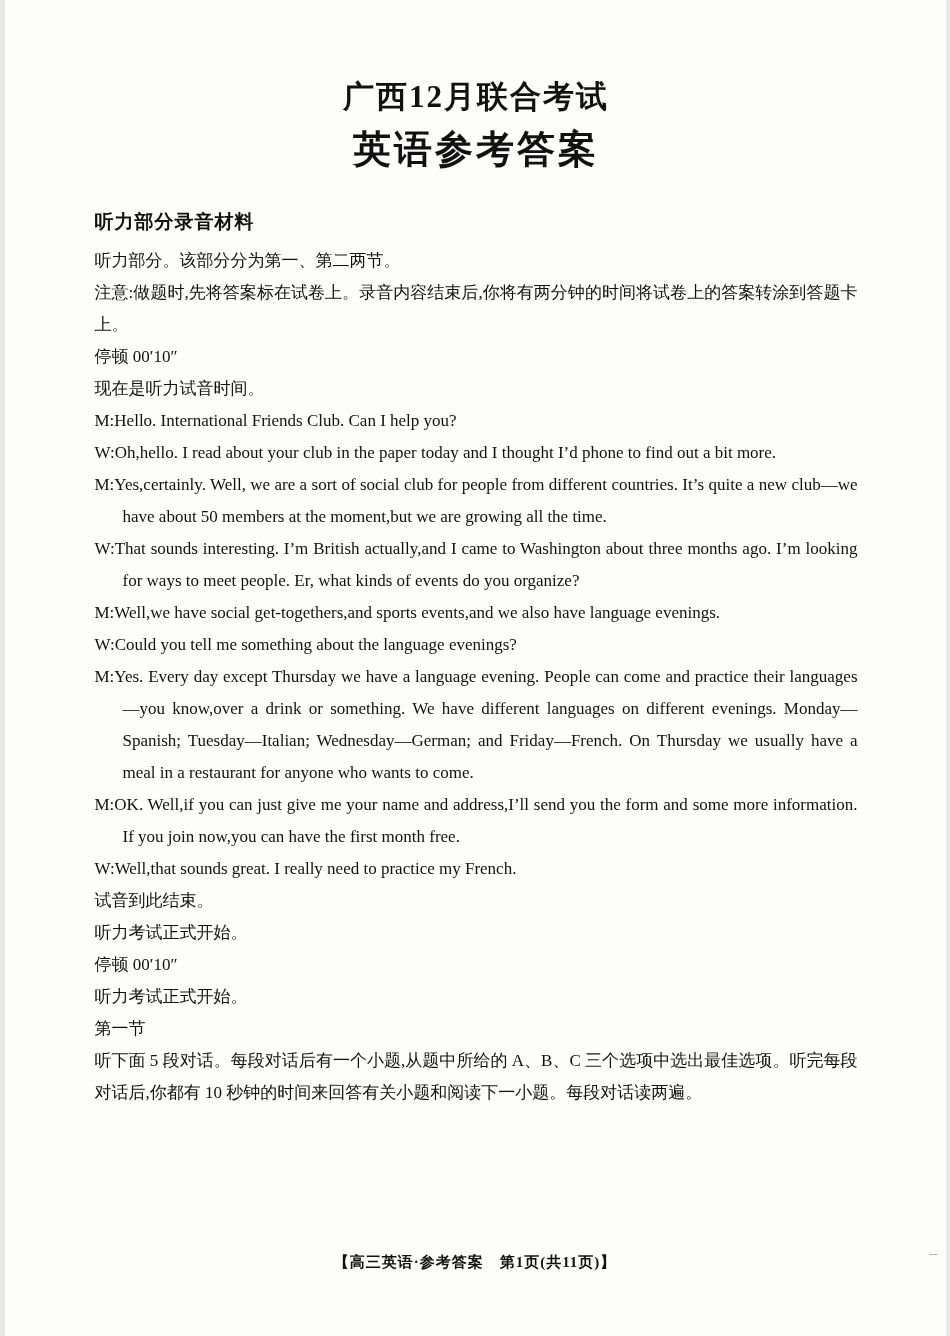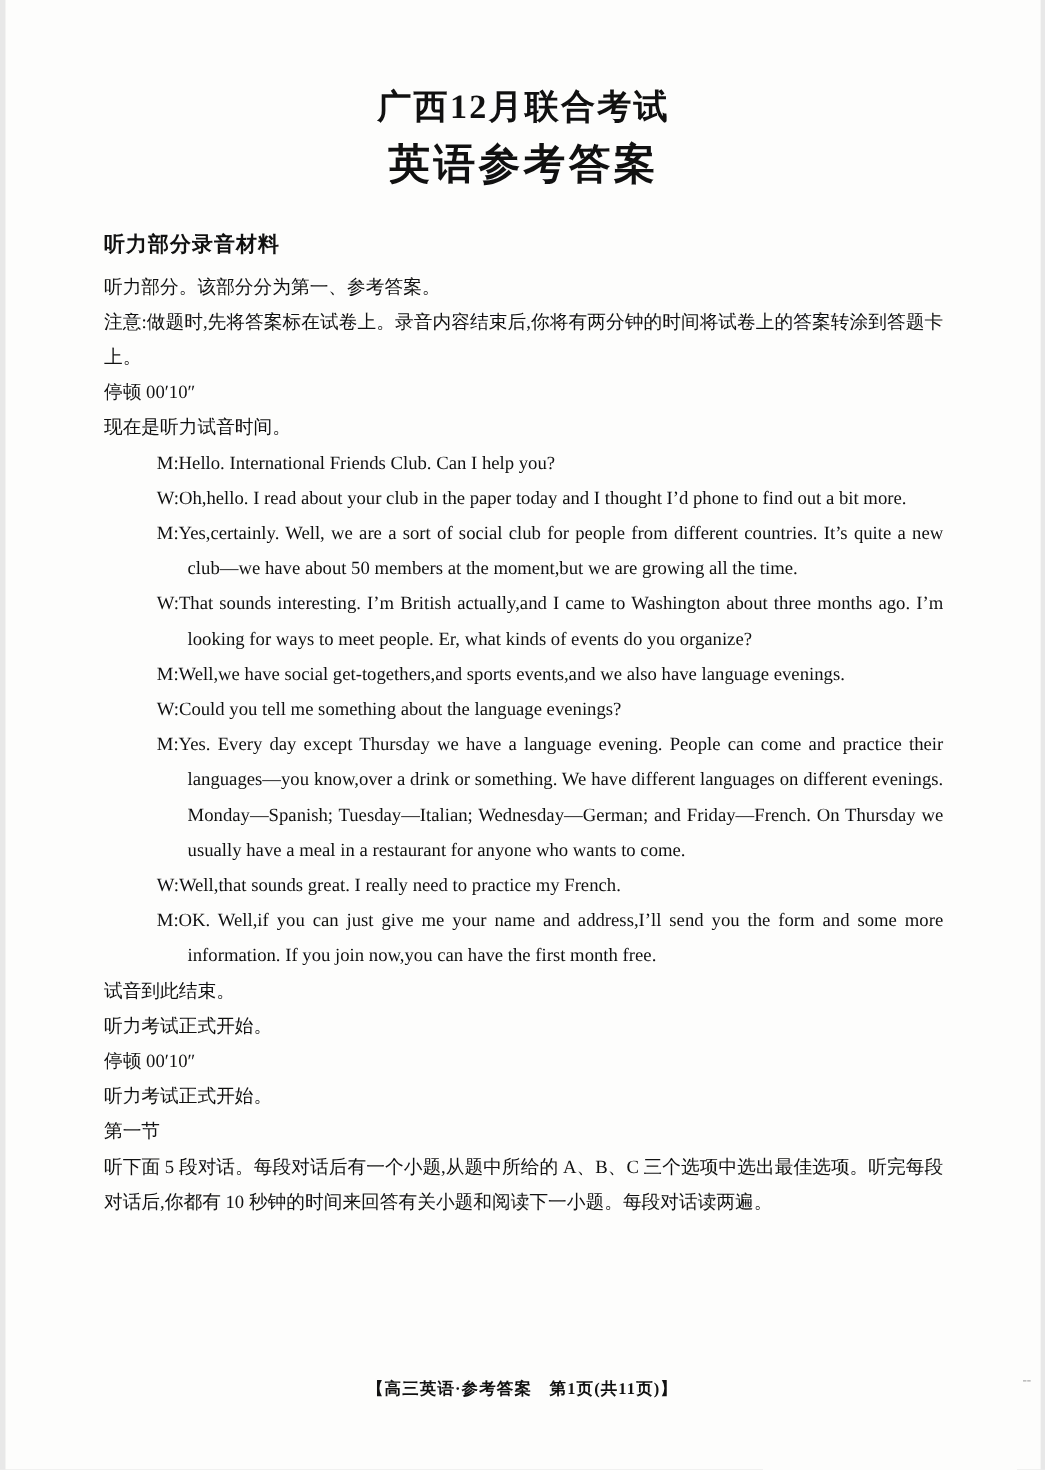--- a/index.html
+++ b/index.html
@@ -42,21 +42,20 @@
   .body-text { margin-top: 4px; }
   .para {
     font-size: 17px;
     line-height: 32px;
     text-align: justify;
     text-justify: inter-word;
   }
   .para.dialogue {
     padding-left: 28px;
     text-indent: -28px;
-    margin-left: 48px;
   }
   .para .speaker { font-weight: normal; }
   .page-footer {
     position: absolute;
     left: 0;
     right: 0;
     bottom: 64px;
     text-align: center;
     font-size: 15px;
     font-weight: bold;
@@ -75,33 +74,33 @@
 
 <div class="sheet">
 
   <div class="title-main">广西12月联合考试</div>
 
   <div class="title-sub">英语参考答案</div>
 
   <div class="section-heading">听力部分录音材料</div>
 
   <div class="body-text" id="paragraph-container">
-      <p class="para"><span>听力部分。该部分分为第一、参考答案。</span></p>
+      <p class="para"><span>听力部分。该部分分为第一、第二两节。</span></p>
       <p class="para"><span>注意:做题时,先将答案标在试卷上。录音内容结束后,你将有两分钟的时间将试卷上的答案转涂到答题卡上。</span></p>
       <p class="para"><span>停顿 00′10″</span></p>
       <p class="para"><span>现在是听力试音时间。</span></p>
       <p class="para dialogue"><span class="speaker">M:</span><span>Hello.  International Friends Club.  Can I help you?</span></p>
       <p class="para dialogue"><span class="speaker">W:</span><span>Oh,hello.  I read about your club in the paper today and I thought I’d phone to find out a bit more.</span></p>
       <p class="para dialogue"><span class="speaker">M:</span><span>Yes,certainly.  Well, we are a sort of social club for people from different countries.  It’s quite a new club—we have about 50 members at the moment,but we are growing all the time.</span></p>
       <p class="para dialogue"><span class="speaker">W:</span><span>That sounds interesting.  I’m British actually,and I came to Washington about three months ago.  I’m looking for ways to meet people.  Er, what kinds of events do you organize?</span></p>
       <p class="para dialogue"><span class="speaker">M:</span><span>Well,we have social get-togethers,and sports events,and we also have language evenings.</span></p>
       <p class="para dialogue"><span class="speaker">W:</span><span>Could you tell me something about the language evenings?</span></p>
       <p class="para dialogue"><span class="speaker">M:</span><span>Yes.  Every day except Thursday we have a language evening.  People can come and practice their languages—you know,over a drink or something.  We have different languages on different evenings.  Monday—Spanish; Tuesday—Italian; Wednesday—German; and Friday—French.  On Thursday we usually have a meal in a restaurant for anyone who wants to come.</span></p>
+      <p class="para dialogue"><span class="speaker">M:</span><span>OK.  Well,if you can just give me your name and address,I’ll send you the form and some more information.  If you join now,you can have the first month free.</span></p>
       <p class="para dialogue"><span class="speaker">W:</span><span>Well,that sounds great.  I really need to practice my French.</span></p>
-      <p class="para dialogue"><span class="speaker">M:</span><span>OK.  Well,if you can just give me your name and address,I’ll send you the form and some more information.  If you join now,you can have the first month free.</span></p>
       <p class="para"><span>试音到此结束。</span></p>
       <p class="para"><span>听力考试正式开始。</span></p>
       <p class="para"><span>停顿 00′10″</span></p>
       <p class="para"><span>听力考试正式开始。</span></p>
       <p class="para"><span>第一节</span></p>
       <p class="para"><span>听下面 5 段对话。每段对话后有一个小题,从题中所给的 A、B、C 三个选项中选出最佳选项。听完每段对话后,你都有 10 秒钟的时间来回答有关小题和阅读下一小题。每段对话读两遍。</span></p>
     </div>
 
   <div class="page-footer">【高三英语·参考答案　第1页(共11页)】</div>
 

